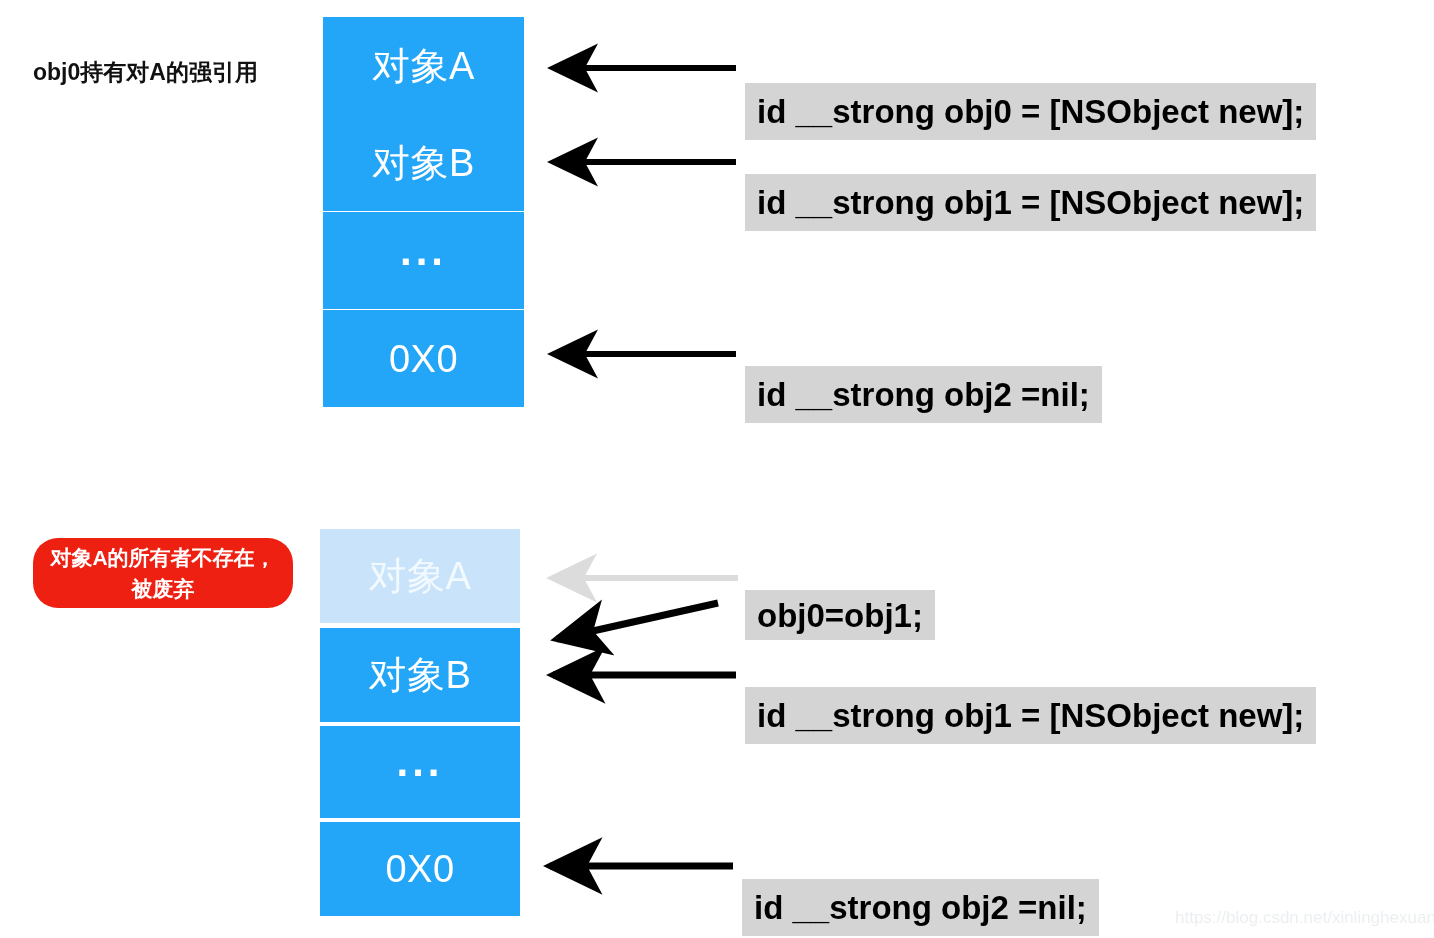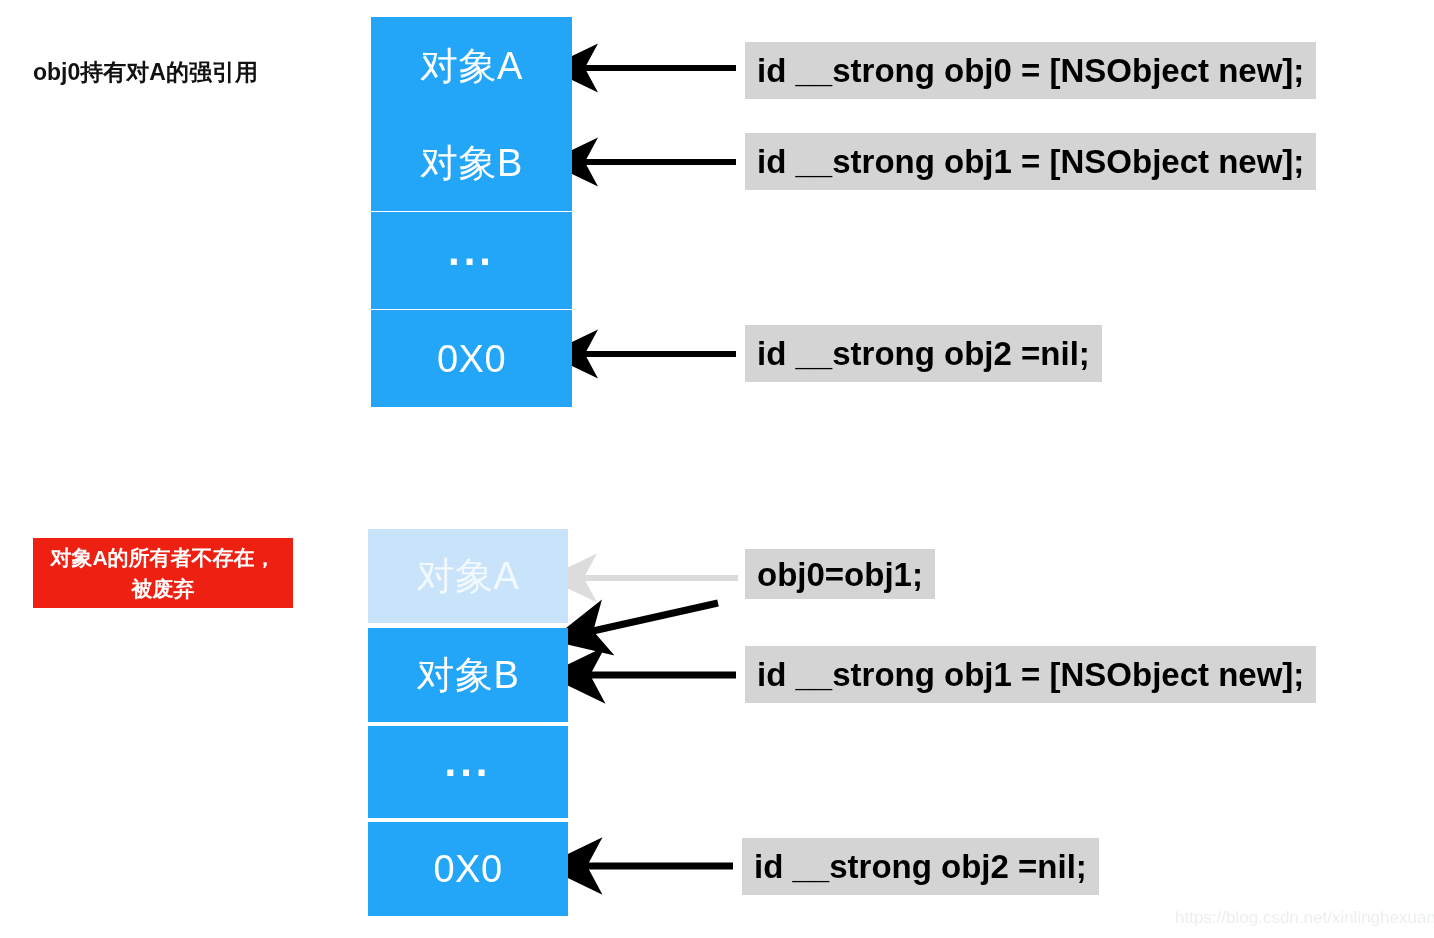--- a/index.html
+++ b/index.html
@@ -27,21 +27,20 @@
     position: absolute;
     display: flex;
     align-items: center;
     justify-content: center;
     color: #ffffff;
     font-size: 38px;
     font-weight: 400;
     letter-spacing: 0.5px;
     line-height: 1;
     font-family: "Liberation Sans", "DejaVu Sans", sans-serif;
-    margin-left: 48px;
   }
   .cell.blue  { background: #23a6f8; }
   .cell.faded { background: #c9e4fa; color: #f2f9ff; }
   .cell .dots {
     font-size: 42px;
     font-weight: 700;
     letter-spacing: 4px;
     transform: translateY(-10px);
   }
 
@@ -51,20 +50,21 @@
     background: #d4d4d4;
     color: #000000;
     font-weight: bold;
     font-size: 33px;
     line-height: 1;
     display: flex;
     align-items: center;
     white-space: nowrap;
     padding: 0 12px;
     font-family: "Liberation Sans", "DejaVu Sans", sans-serif;
+    margin-top: 41px;
   }
 
   
   .note {
     position: absolute;
     color: #111111;
     font-weight: bold;
     font-size: 23px;
     line-height: 1.45;
     white-space: pre-line;
@@ -79,20 +79,21 @@
     font-weight: bold;
     font-size: 21px;
     line-height: 1.5;
     display: flex;
     flex-direction: column;
     align-items: center;
     justify-content: center;
     text-align: center;
     white-space: pre-line;
     font-family: "Liberation Sans", "DejaVu Sans", sans-serif;
+    border-radius: 25px;
   }
 
   
   .watermark {
     position: absolute;
     color: #eceff1;
     font-size: 17px;
     font-weight: 400;
     white-space: nowrap;
     font-family: "Liberation Sans", "DejaVu Sans", sans-serif;

